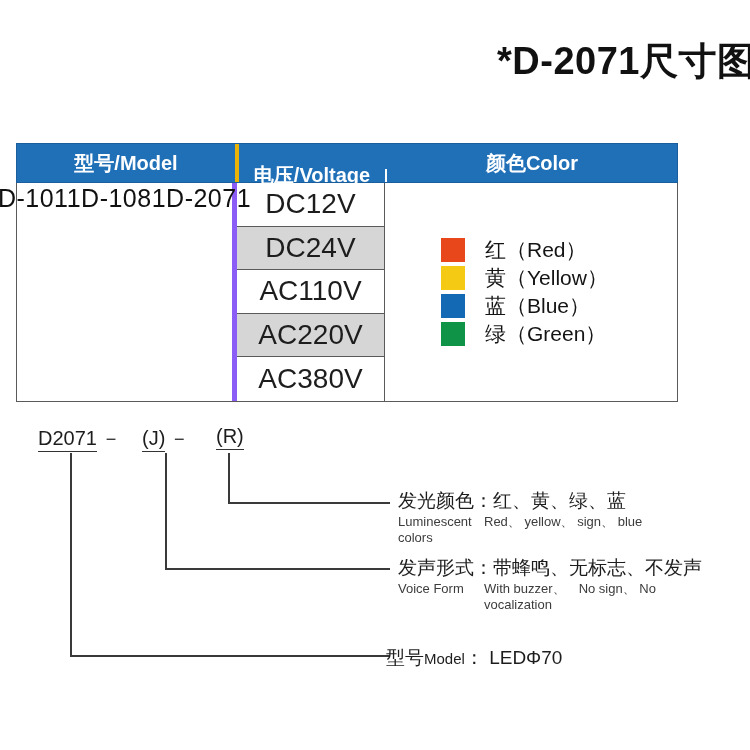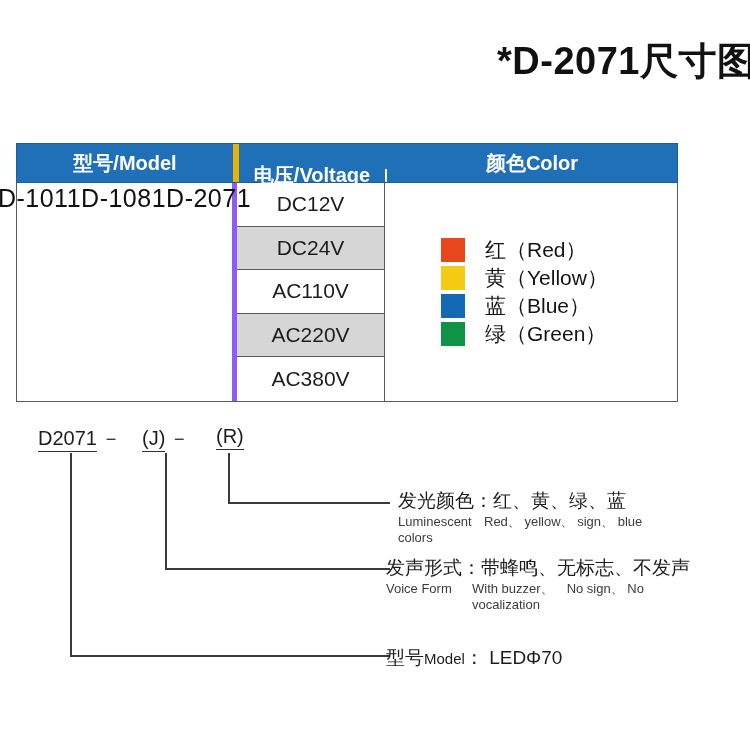--- a/index.html
+++ b/index.html
@@ -45,21 +45,21 @@
   .th {
     color: #ffffff;
     font-size: 20px;
     font-weight: 700;
     display: flex;
     align-items: center;
     justify-content: center;
     box-sizing: border-box;
     white-space: nowrap;
   }
-  .th-model   { width: 222px; border-right: 6px solid #eab308; }
+  .th-model   { width: 222px; border-right: 4px solid #eab308; }
   .th-voltage { width: 148px; border-right: 2px solid #ffffff; margin-top: 25px; }
   .th-color   { flex: 1; }
 
   .tbody {
     display: flex;
     border: 1px solid #5a5a5a;
     border-top: none;
     box-sizing: border-box;
     background: #ffffff;
   }
@@ -86,21 +86,21 @@
     border-right: 1px solid #5a5a5a;
     box-sizing: border-box;
     display: flex;
     flex-direction: column;
   }
   .v-cell {
     height: 43.6px;
     display: flex;
     align-items: center;
     justify-content: center;
-    font-size: 21px;
+    font-size: 28px;
     color: #1d1d1d;
     border-bottom: 1px solid #5a5a5a;
     box-sizing: border-box;
     white-space: nowrap;
   }
   .v-cell:last-child { border-bottom: none; }
   .v-cell.shaded { background: #d6d6d6; }
 
   .col-color {
     flex: 1;
@@ -251,21 +251,21 @@
   <div class="lead lead-h" style="left:70px; top:250px; width:320px;"></div>
 
   <div class="ann" style="left:398px; top:85px;">
     <div class="ann-cn">发光颜色：红、黄、绿、蓝</div>
     <div class="ann-en">
       <span class="ann-en-left">Luminescent colors</span>
       <span class="ann-en-right">Red、 yellow、 sign、 blue</span>
     </div>
   </div>
 
-  <div class="ann" style="left:386px; top:152px;">
+  <div class="ann" style="left:398px; top:152px;">
     <div class="ann-cn">发声形式：带蜂鸣、无标志、不发声</div>
     <div class="ann-en">
       <span class="ann-en-left">Voice Form</span>
       <span class="ann-en-right" style="max-width:200px;">With buzzer、　No sign、 No vocalization</span>
     </div>
   </div>
 
   <div class="ann-model" style="left:386px; top:240px;">
     <span>型号</span><span class="small">Model</span><span>：</span>&nbsp;<span>LEDΦ70</span>
   </div>

